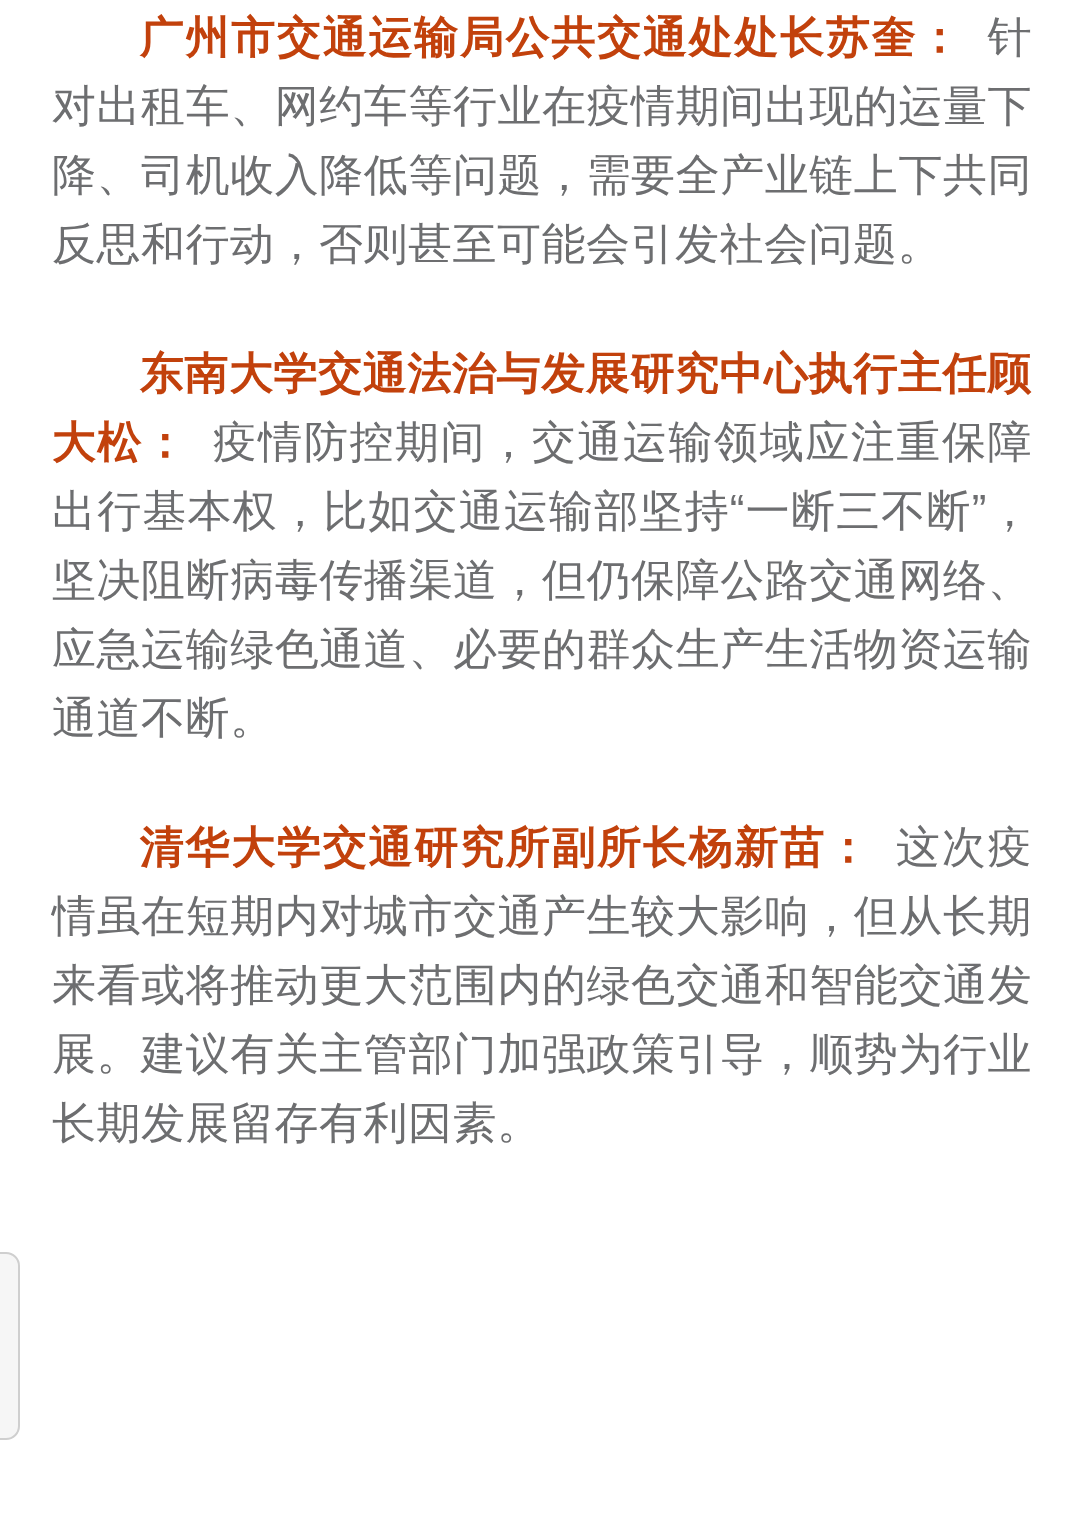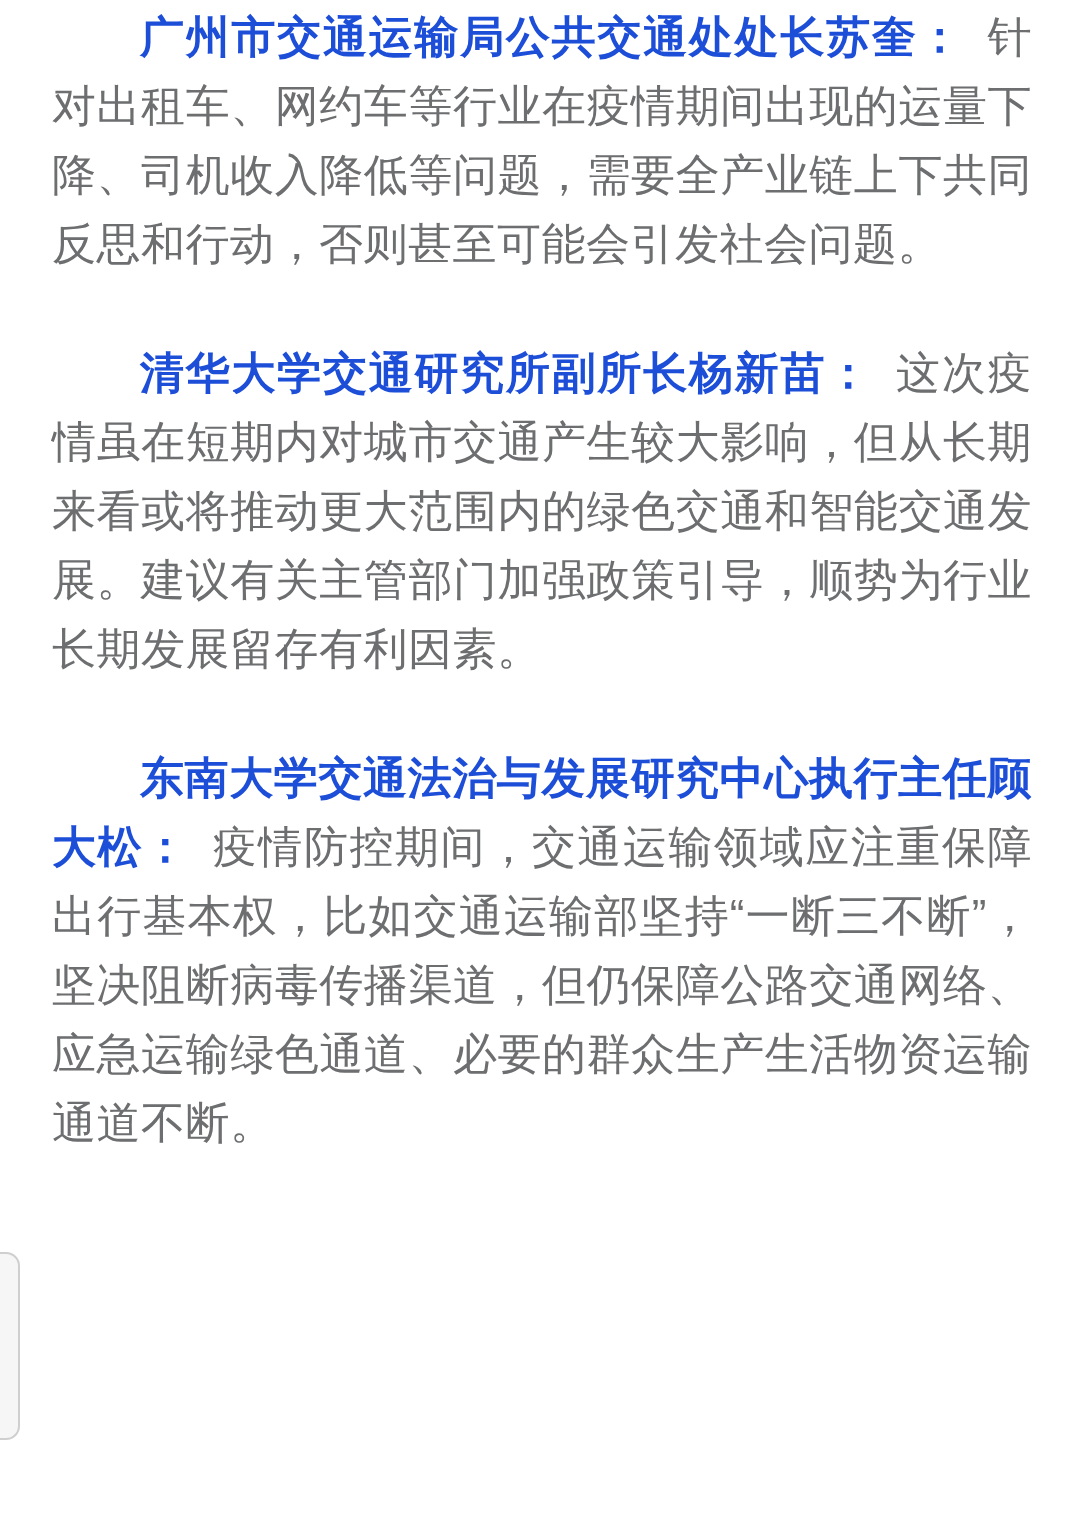--- a/index.html
+++ b/index.html
@@ -26,21 +26,21 @@
     text-indent: 2em;
     text-align: justify;
     text-justify: inter-ideograph;
     word-break: break-all;
   }
   .para:last-child {
     margin-bottom: 0;
   }
   .speaker {
     font-weight: 700;
-    color: #1d4ed8;
+    color: #c2410c;
   }
   .quote {
     font-weight: 400;
     margin-left: 24px;
   }
   .side-handle {
     position: absolute;
     left: -18px;
     top: 1252px;
     width: 38px;
@@ -51,18 +51,18 @@
     border-radius: 14px;
   }
 </style>
 </head>
 <body>
 
 <div class="article">
   <p class="para"><span class="speaker">广州市交通运输局公共交通处处长苏奎：</span><span class="quote">针对出租车、网约车等行业在疫情期间出现的运量下降、司机收入降低等问题，需要全产业链上下共同反思和行动，否则甚至可能会引发社会问题。</span></p>
 
 
+  <p class="para"><span class="speaker">东南大学交通法治与发展研究中心执行主任顾大松：</span><span class="quote">疫情防控期间，交通运输领域应注重保障出行基本权，比如交通运输部坚持“一断三不断”，坚决阻断病毒传播渠道，但仍保障公路交通网络、应急运输绿色通道、必要的群众生产生活物资运输通道不断。</span></p>
+
   <p class="para"><span class="speaker">清华大学交通研究所副所长杨新苗：</span><span class="quote">这次疫情虽在短期内对城市交通产生较大影响，但从长期来看或将推动更大范围内的绿色交通和智能交通发展。建议有关主管部门加强政策引导，顺势为行业长期发展留存有利因素。</span></p>
-
-  <p class="para"><span class="speaker">东南大学交通法治与发展研究中心执行主任顾大松：</span><span class="quote">疫情防控期间，交通运输领域应注重保障出行基本权，比如交通运输部坚持“一断三不断”，坚决阻断病毒传播渠道，但仍保障公路交通网络、应急运输绿色通道、必要的群众生产生活物资运输通道不断。</span></p>
 </div>
 
 <div class="side-handle"></div>
 
 </body></html>

